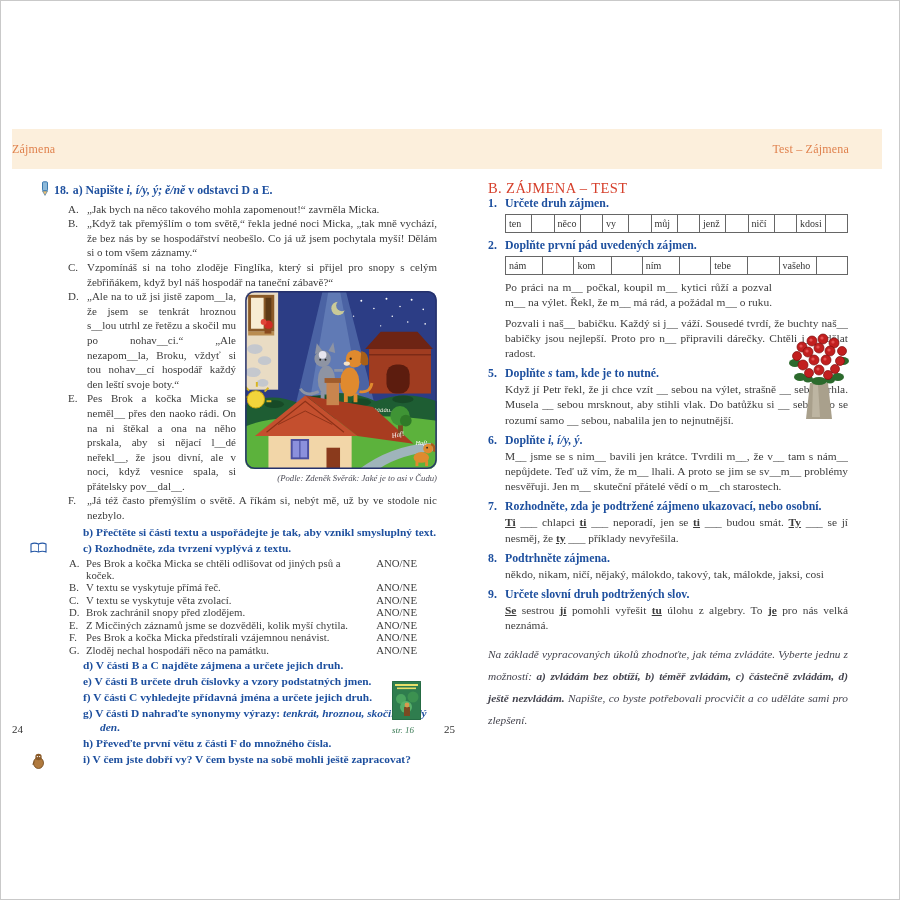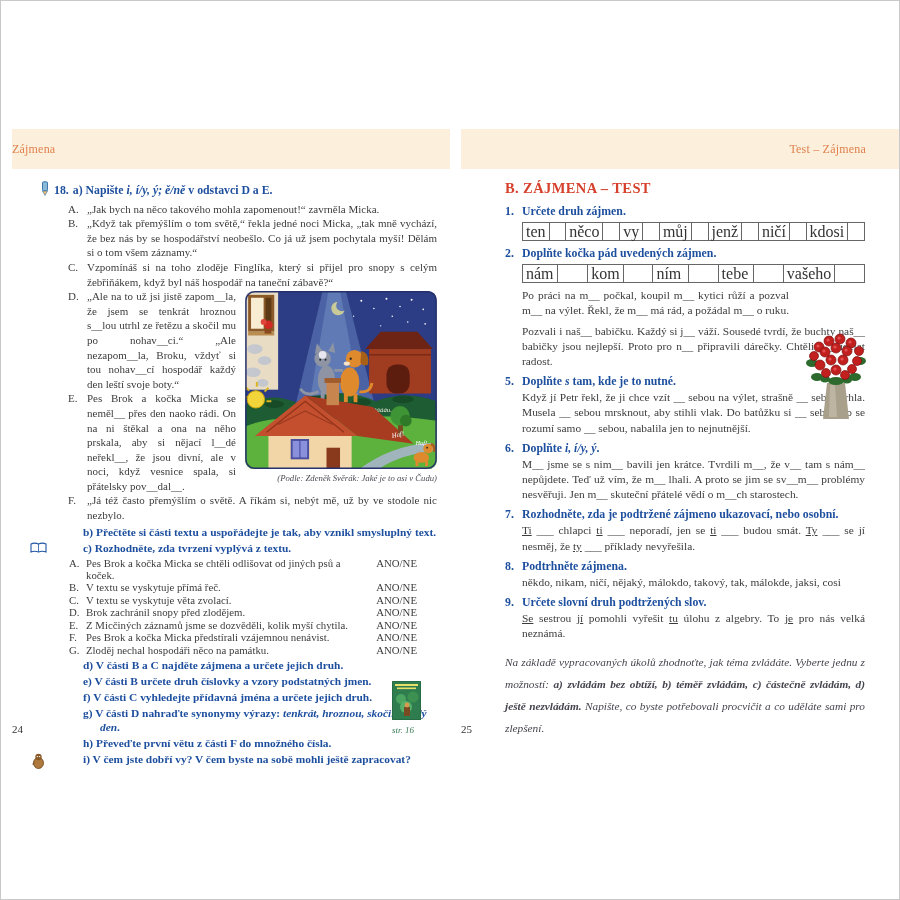--- a/index.html
+++ b/index.html
@@ -4,21 +4,21 @@
 <style>
   html,body{margin:0;padding:0;}
   body{
     width:900px;height:900px;background:#ffffff;
     font-family:"Liberation Serif","DejaVu Serif",serif;
     position:relative;overflow:hidden;
   }
   .canvas{position:absolute;inset:0;border:1px solid #c9c9c9;background:#fff;}
   .page{position:absolute;top:128px;width:438px;height:648px;}
   .page-left{left:11px;}
-  .page-right{left:460px;}
+  .page-right{left:443px;}
   .band{height:40px;background:#fcefdc;display:flex;align-items:center;}
   .page-left .band{}
   .page-right .band{justify-content:flex-end;padding-right:33px;}
   .band-text{color:#e0824e;font-size:12px;letter-spacing:.2px;}
 
   
   .page-left .content{margin:12px 13px 0 56px;font-size:11px;color:#3c3c3c;line-height:14.6px;}
   .ex-heading{position:relative;margin-left:-28px;color:#1d4f9e;font-weight:bold;font-size:11.8px;margin-bottom:4px;}
   .ex-heading svg{vertical-align:-2px;margin-right:4px;}
   .ex-num{margin-right:4px;}
@@ -36,35 +36,35 @@
   .citem{display:flex;}
   .ciletter{width:17px;flex:0 0 17px;}
   .citext{flex:1;}
   .cianswer{margin-left:8px;white-space:nowrap;}
   .pagenum{position:absolute;top:594px;left:0;width:100%;text-align:left;font-size:11px;color:#333;}
   .book-thumb{position:absolute;right:26px;top:552px;width:32px;text-align:left;}
   .book-cap{font-size:9px;font-style:italic;color:#3a7a55;margin-top:1px;}
 
   
   .page-right .content{position:relative;margin:12px 34px 0 44px;font-size:11.4px;color:#3c3c3c;line-height:15.2px;}
-  .test-title{color:#d6402c;font-weight:bold;font-size:14.5px;letter-spacing:.4px;margin-bottom:8px;}
+  .test-title{color:#d6402c;font-weight:normal;font-size:14.5px;letter-spacing:.4px;}
   .titem{margin-bottom:5px;}
   .theading{color:#1d4f9e;font-weight:bold;font-size:11.8px;padding-left:17px;text-indent:-17px;margin-bottom:1px;line-height:15px;}
   .tnum{display:inline-block;width:17px;text-indent:0;}
   .tbody{padding-left:17px;text-align:justify;}
   .tbody.with-roses{padding-right:76px;}
   .ttable{display:flex;margin:3px 0 3px 17px;border:1px solid #666;height:17px;background:#fff;}
-  .tcell{border-left:1px solid #666;font-size:16px;display:flex;align-items:center;padding:0 3px;color:#333;}
+  .tcell{border-left:1px solid #666;font-size:10px;display:flex;align-items:center;padding:0 3px;color:#333;}
   .tcell:first-child{border-left:none;}
   .tcell.filled{flex:1.25;}
   .tcell.empty{flex:1;}
   .roses{position:absolute;left:300px;top:152px;width:62px;height:88px;}
   .concl{font-style:italic;text-align:justify;margin-top:10px;font-size:11.3px;line-height:22px;color:#44444e;}
 
-  .u{text-decoration:underline;}
+  .u{text-decoration:underline;font-weight:bold;}
   .i{font-style:italic;}
   .bld{font-weight:bold;}
 </style>
 </head>
 <body>
 
 <div class="canvas">
 
   <div class="page page-left">
     <div class="band">
@@ -311,21 +311,21 @@
             <div class="tcell filled">jenž</div>
             <div class="tcell empty"></div>
             <div class="tcell filled">ničí</div>
             <div class="tcell empty"></div>
             <div class="tcell filled">kdosi</div>
             <div class="tcell empty"></div>
           </div>
       </div>
 
       <div class="titem">
-        <div class="theading"><span class="tnum">2.</span><span><span>Doplňte kočka pád uvedených zájmen.</span></span></div>
+        <div class="theading"><span class="tnum">2.</span><span><span>Doplňte první pád uvedených zájmen.</span></span></div>
         <div class="ttable">
             <div class="tcell filled">nám</div>
             <div class="tcell empty"></div>
             <div class="tcell filled">kom</div>
             <div class="tcell empty"></div>
             <div class="tcell filled">ním</div>
             <div class="tcell empty"></div>
             <div class="tcell filled">tebe</div>
             <div class="tcell empty"></div>
             <div class="tcell filled">vašeho</div>

